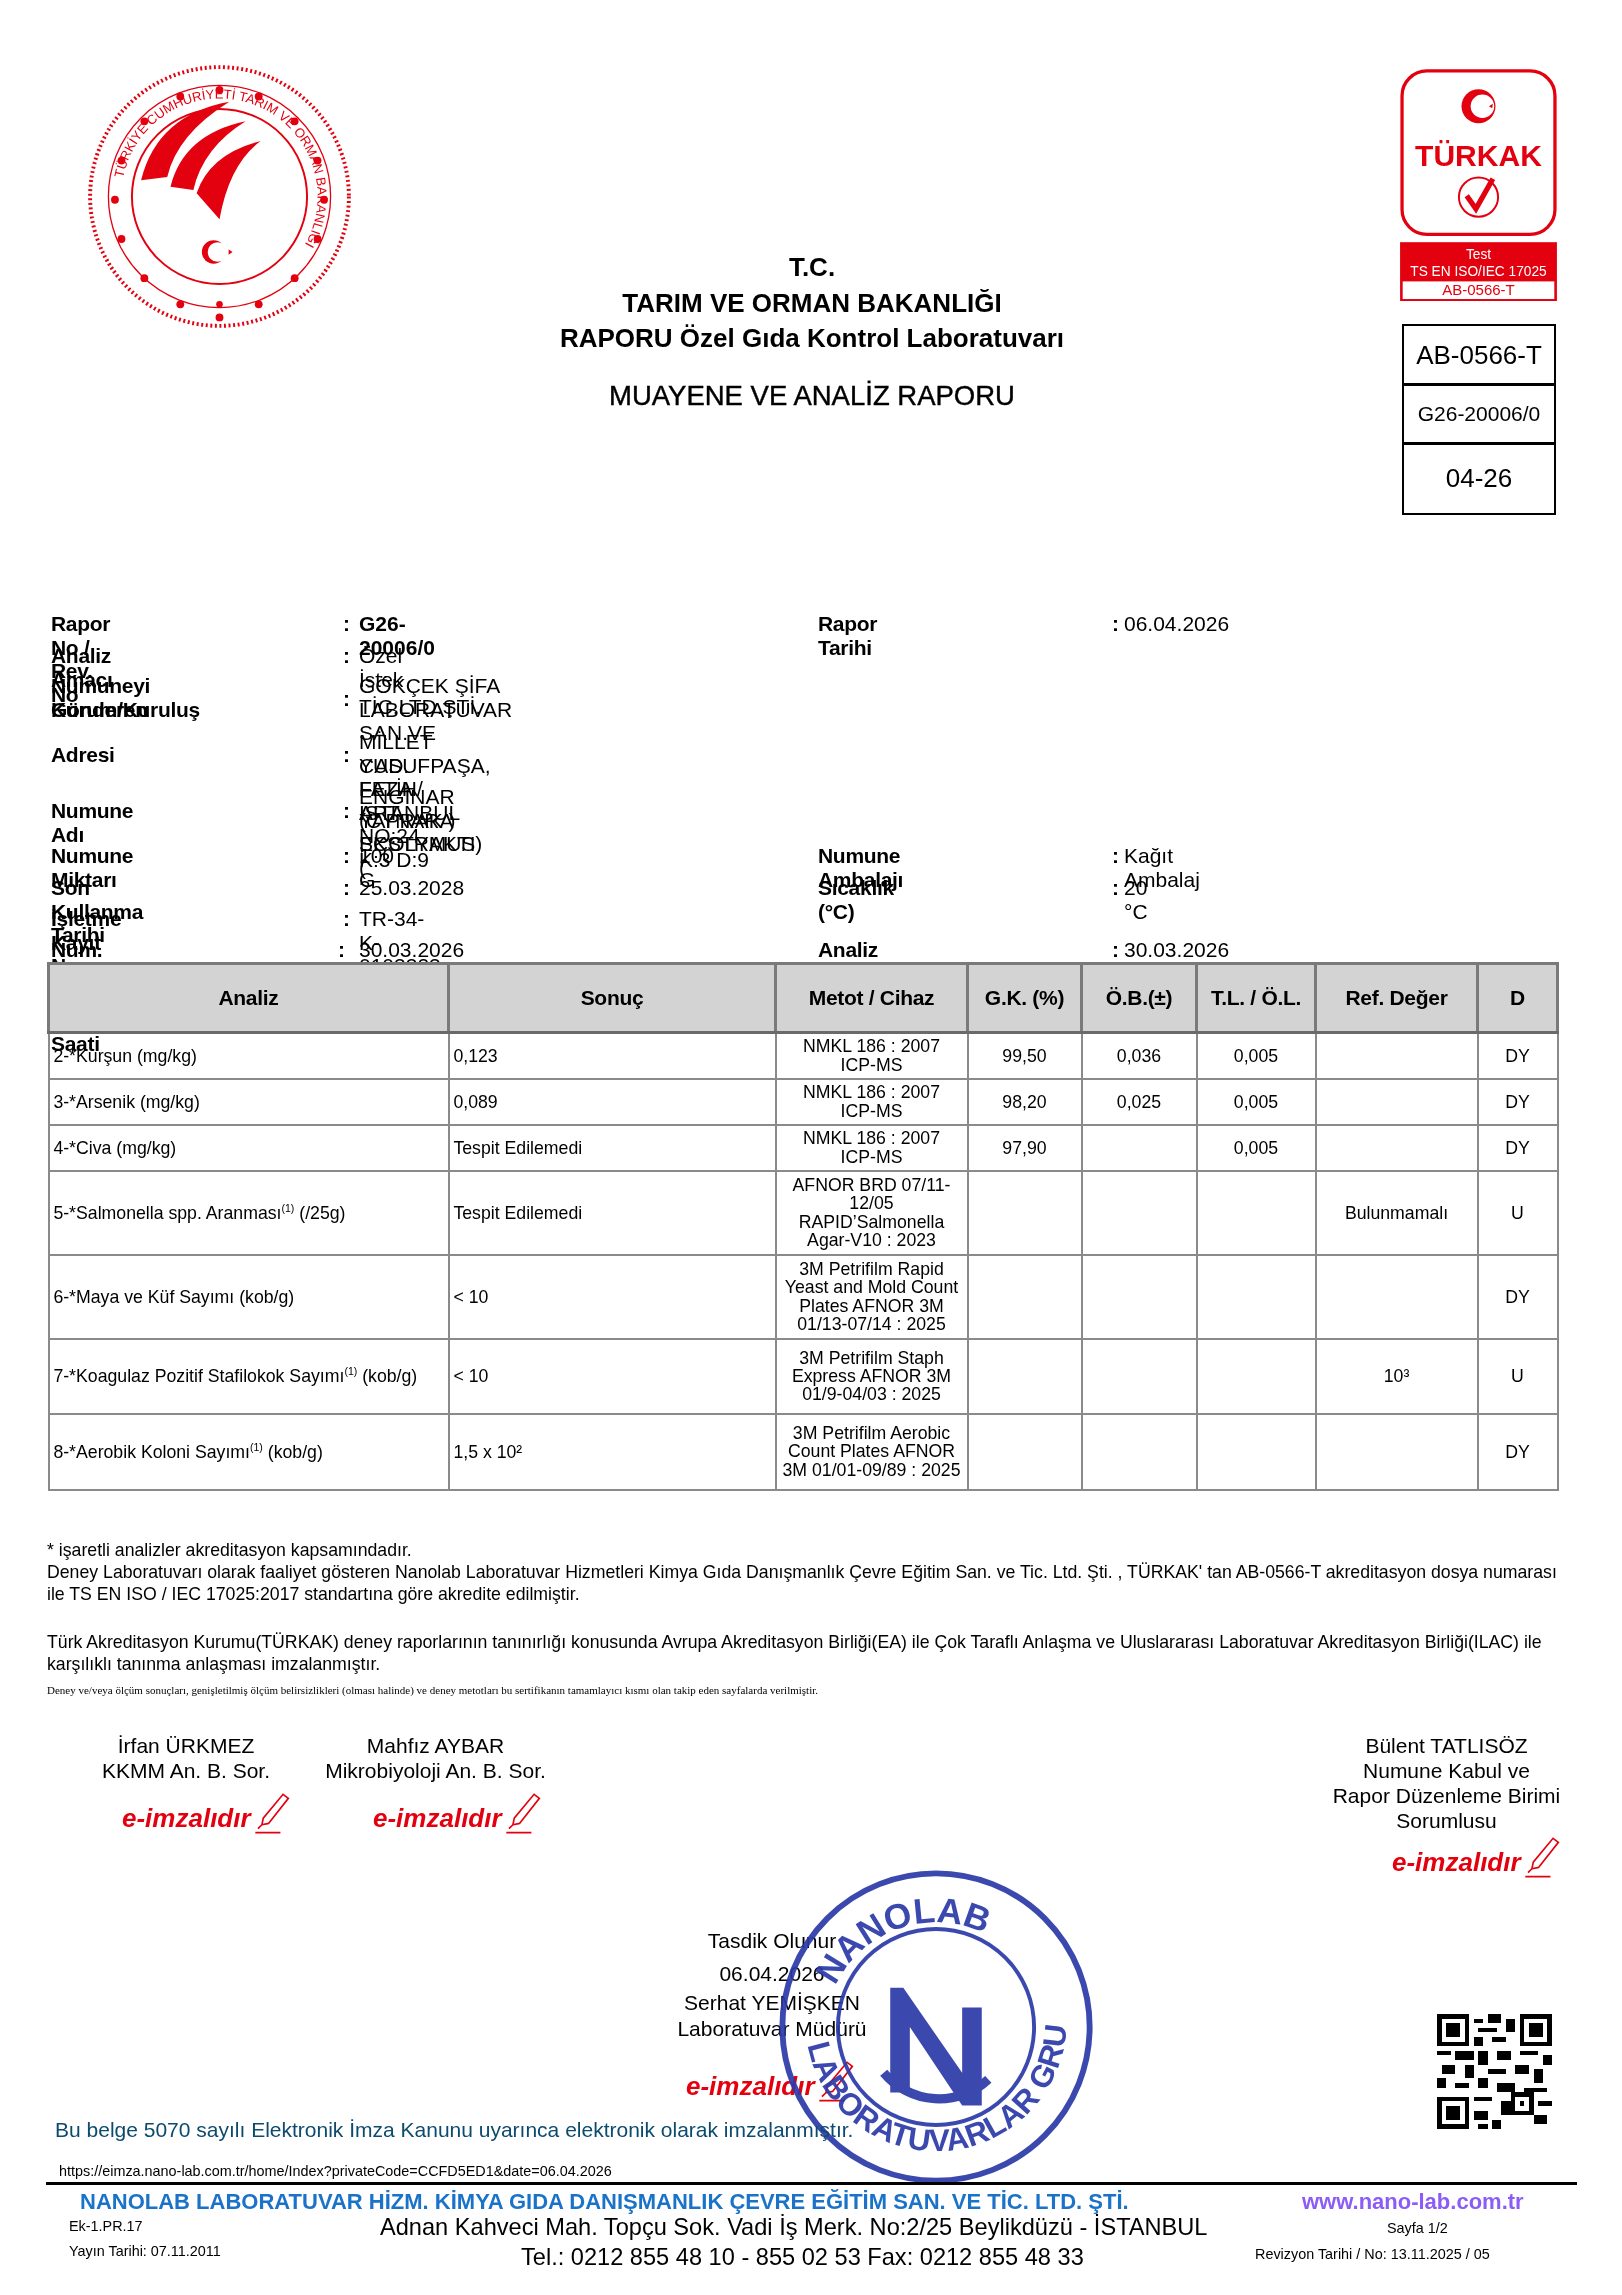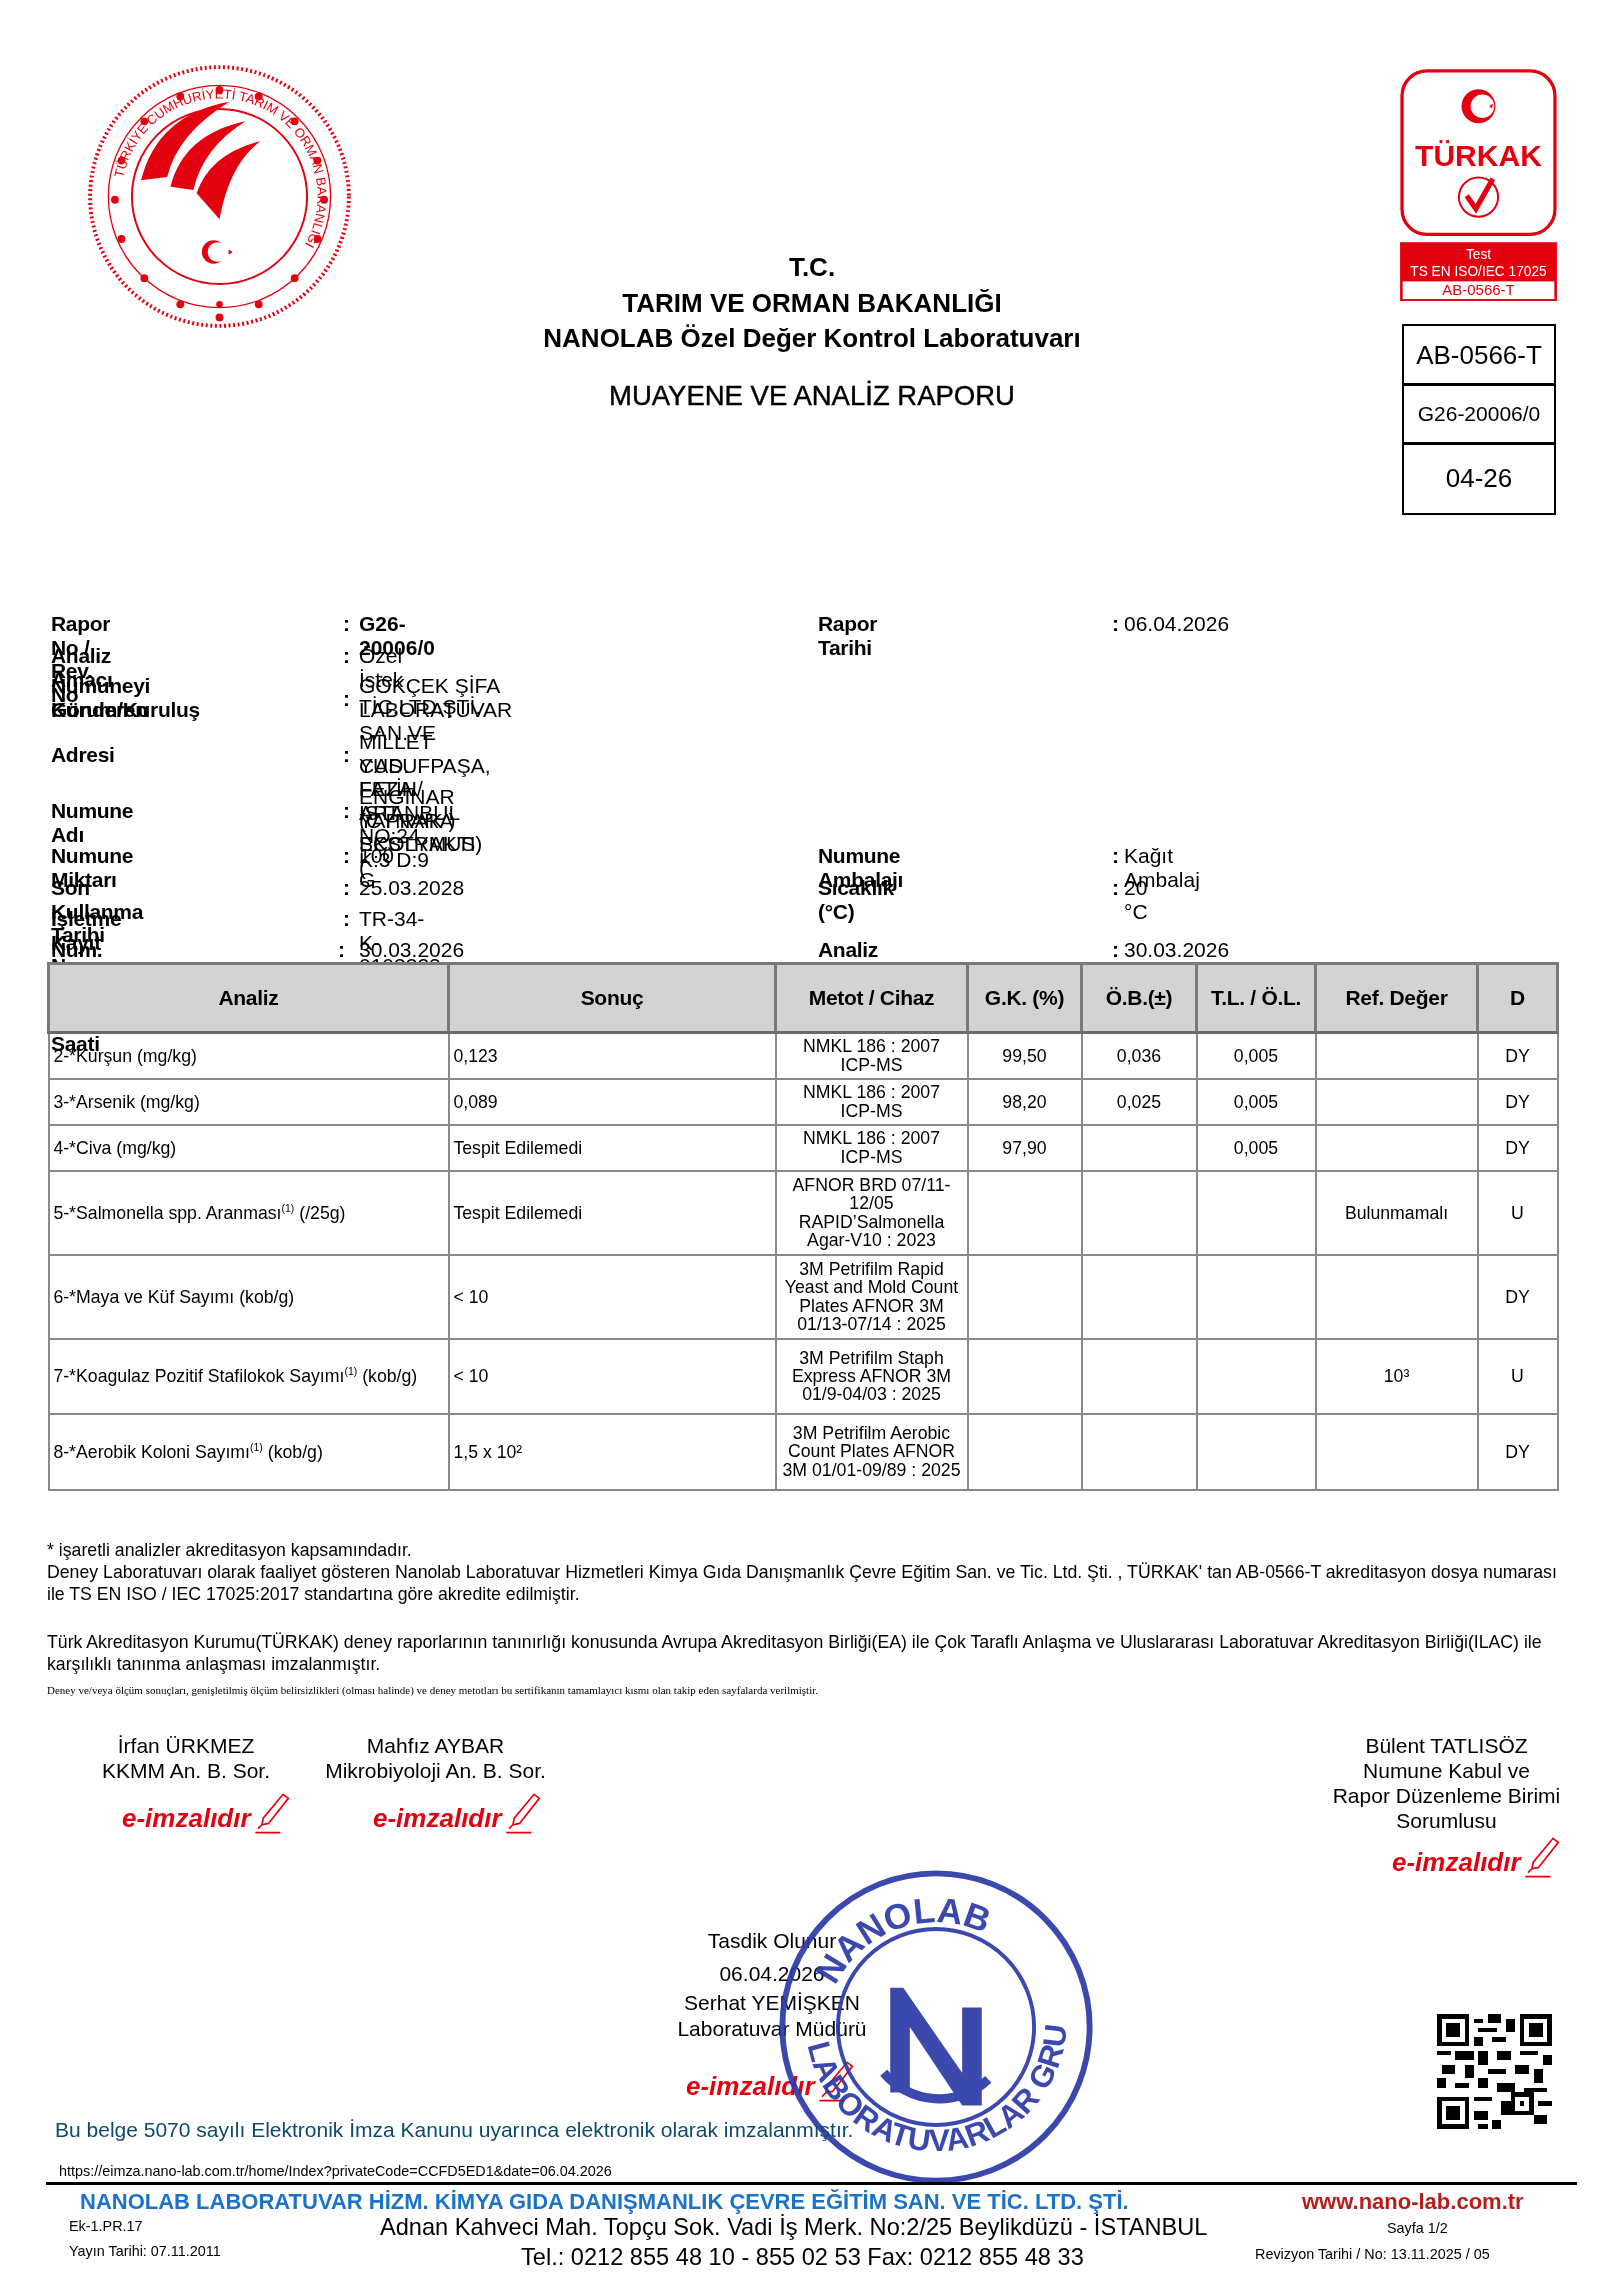--- a/index.html
+++ b/index.html
@@ -54,21 +54,21 @@
   .sig { position: absolute; text-align: center; font-size: 21px; line-height: 25px; }
   .esig { position: absolute; color: #e3000f; font-weight: bold; font-style: italic; font-size: 26px;
           display: flex; align-items: flex-end; gap: 3.9px; }
   .esig svg { width: 37px; height: 41px; }
 
   .red-note { position: absolute; left: 55px; top: 2118px; font-size: 21px; color: #0c4a6e; }
   .url-line { position: absolute; left: 59px; top: 2163px; font-size: 14.4px; }
 
   .footer-line { position: absolute; left: 46px; top: 2182px; width: 1531px; height: 3.3px; background: #000; }
   .f-company { position: absolute; left: 80px; top: 2189px; font-size: 22px; font-weight: bold; color: #1a73c8; }
-  .f-web { position: absolute; left: 1302px; top: 2189px; font-size: 22px; font-weight: bold; color: #b91c1c; }
+  .f-web { position: absolute; left: 1302px; top: 2189px; font-size: 22px; font-weight: bold; color: #8b5cf6; }
   .f-left1 { position: absolute; left: 69px; top: 2218px; font-size: 14.4px; }
   .f-left2 { position: absolute; left: 69px; top: 2243px; font-size: 14.4px; }
   .f-addr { position: absolute; left: 380px; top: 2214px; font-size: 23.6px; }
   .f-tel { position: absolute; left: 521px; top: 2244px; font-size: 23.6px; }
   .f-page { position: absolute; left: 1387px; top: 2220px; font-size: 14.4px; }
   .f-rev { position: absolute; left: 1255px; top: 2246px; font-size: 14.4px; }
 
   #nanolab-stamp { position: absolute; left: 766px; top: 1857px; width: 340px; height: 340px; }
   #qr { position: absolute; left: 1437px; top: 2014px; width: 115px; height: 115px; }
 </style>
@@ -109,21 +109,21 @@
     <circle cx="330" cy="340" r="6"></circle>
       <circle cx="100" cy="340" r="6"></circle>
     <circle cx="275" cy="380" r="6"></circle>
       <circle cx="155" cy="380" r="6"></circle>
     <circle cx="215" cy="400" r="6"></circle>
   </g>
 </svg>
 
 <div class="title-block t1">T.C.</div>
 <div class="title-block t2">TARIM VE ORMAN BAKANLIĞI</div>
-<div class="title-block t3">NANOLAB Özel Değer Kontrol Laboratuvarı</div>
+<div class="title-block t3">RAPORU Özel Gıda Kontrol Laboratuvarı</div>
 <div class="title-block t4">MUAYENE VE ANALİZ RAPORU</div>
 
 <div id="turkak">
   <svg width="157" height="232" viewBox="0 0 240 355">
     <rect x="3" y="3" width="234" height="250" rx="38" fill="#fff" stroke="#e3000f" stroke-width="5"></rect>
     <circle cx="120" cy="57" r="26" fill="#e3000f"></circle>
     <circle cx="126" cy="57" r="18" fill="#fff"></circle>
     <polygon points="136,57 142,53 141,60" fill="#e3000f"></polygon>
     <text x="120" y="148" text-anchor="middle" font-size="46" font-weight="bold" fill="#e3000f" font-family="Liberation Sans, sans-serif">TÜRKAK</text>
     <circle cx="120" cy="196" r="30" fill="none" stroke="#e3000f" stroke-width="3"></circle>

